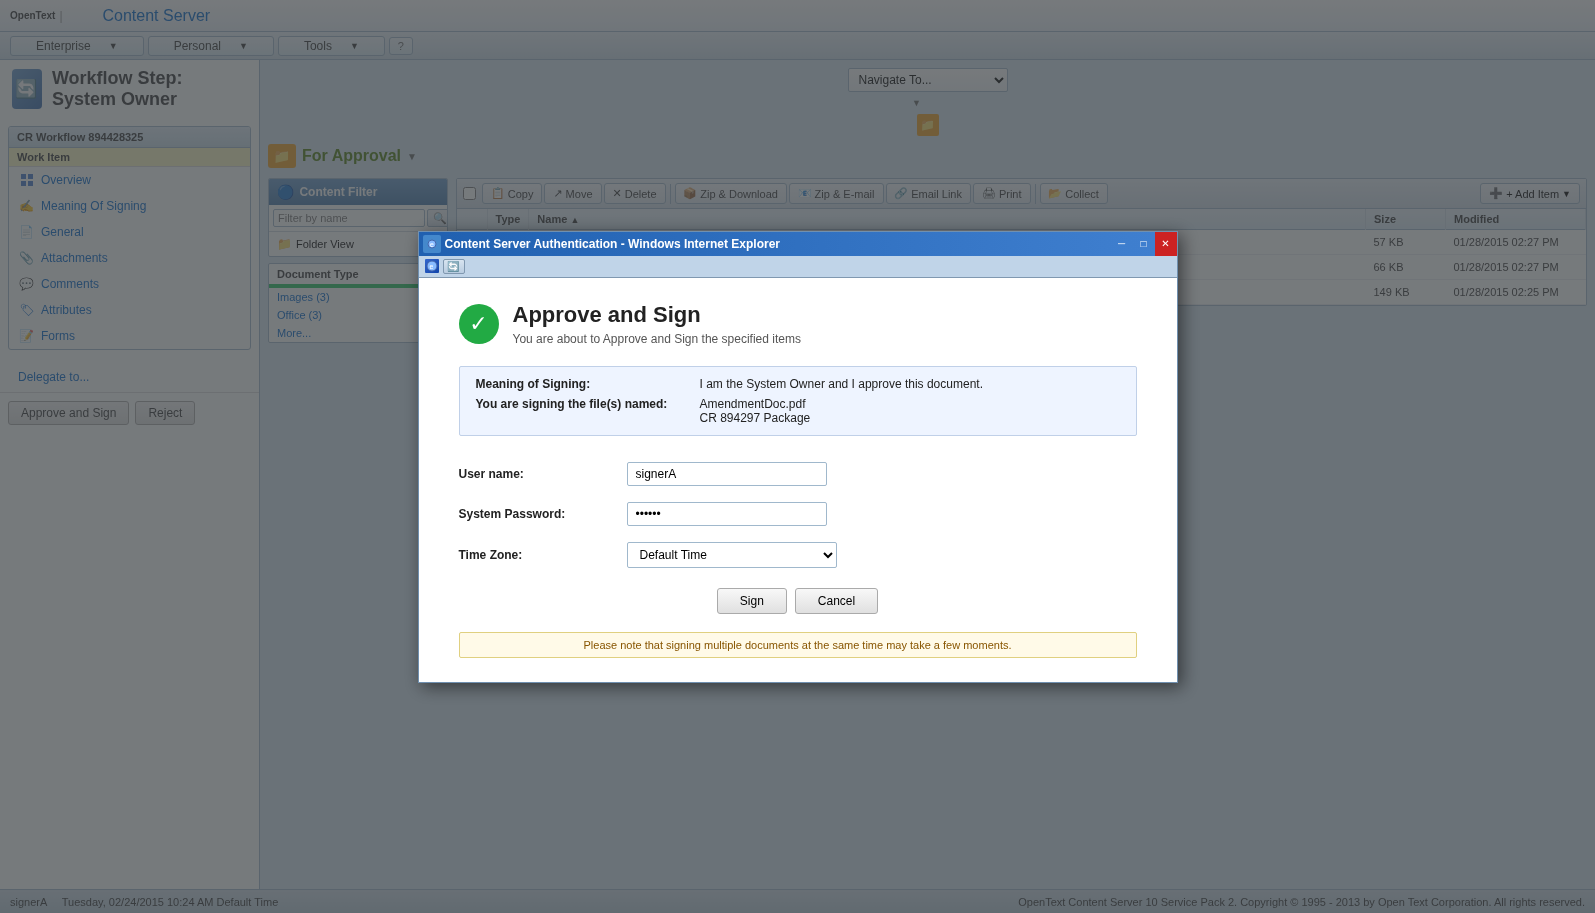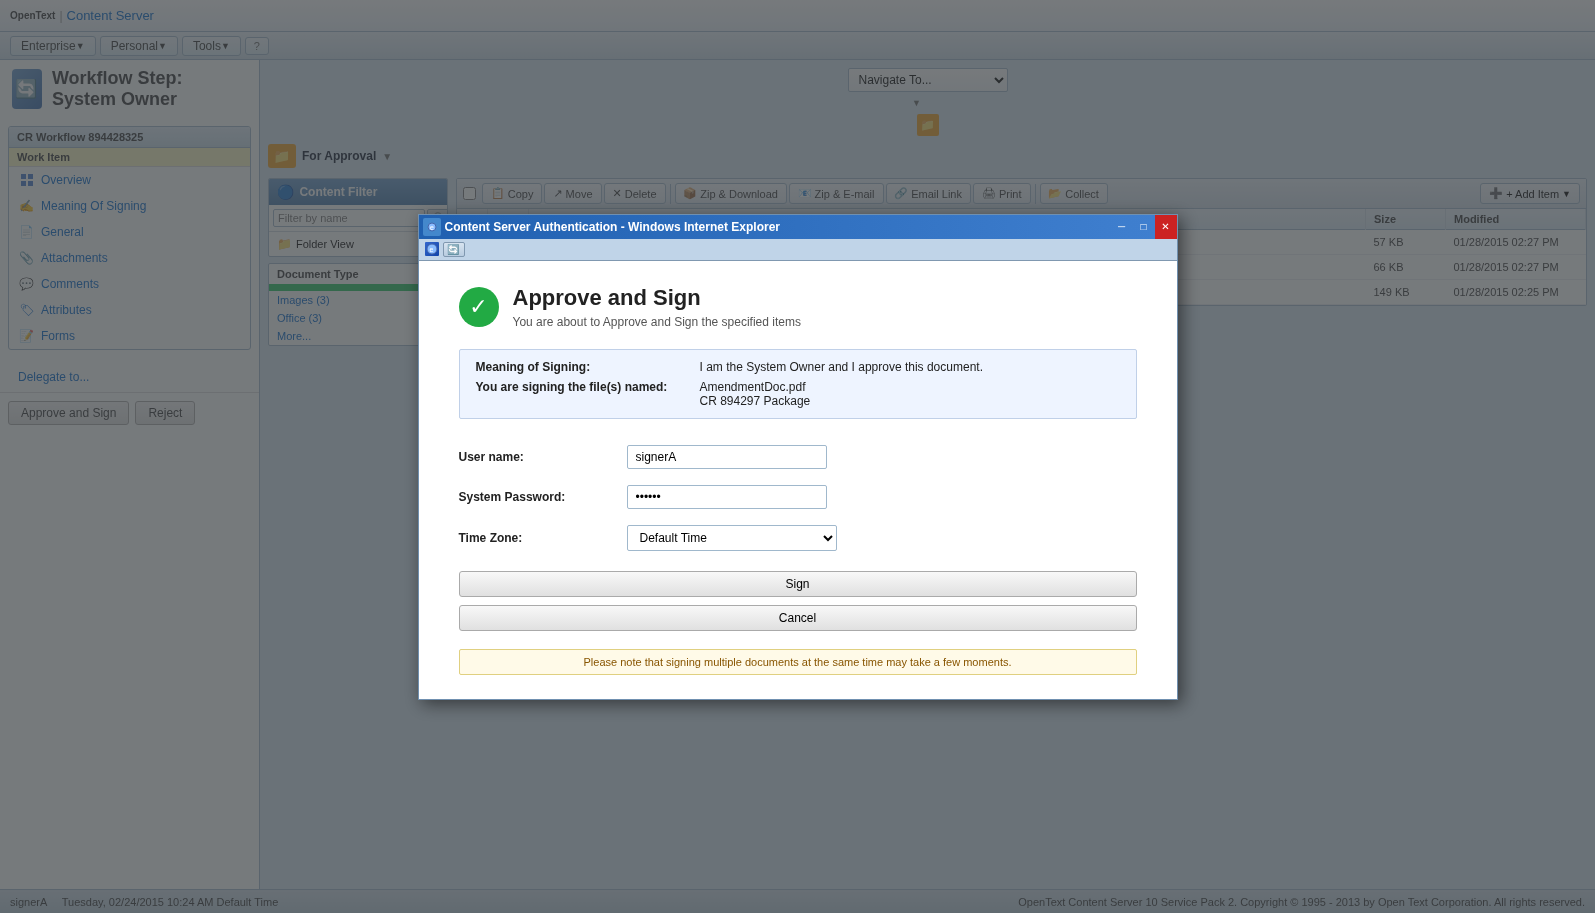--- a/index.html
+++ b/index.html
@@ -8,43 +8,43 @@
     
     #top-bar {
       background: linear-gradient(to bottom, #ffffff, #e8f0f8);
       border-bottom: 1px solid #a0b8cc;
       padding: 4px 10px;
       display: flex;
       align-items: center;
       height: 32px;
     }
     #opentext-logo { font-size: 10px; font-weight: bold; color: #333; }
-    #content-server-link { color: #0066cc; font-size: 13px; text-decoration: none; }
+    #content-server-link { color: #0066cc; font-size: 16px; text-decoration: none; margin-left: 36px; }
 
     
     #nav-bar {
       background: linear-gradient(to bottom, #e8f0f8, #ccdce8);
       border-bottom: 1px solid #a0b8cc;
       padding: 4px 10px;
       display: flex;
       align-items: center;
       height: 28px;
       gap: 4px;
     }
     .nav-item {
       background: linear-gradient(to bottom, #f0f6fc, #d8eaf4);
       border: 1px solid #a0b8cc;
       border-radius: 3px;
-      padding: 2px 10px;
+      padding: 2px 25px;
       cursor: pointer;
       font-size: 12px;
       color: #333;
       display: flex;
       align-items: center;
-      gap: 0;
+      gap: 18px;
     }
     .help-icon {
       background: linear-gradient(to bottom, #f0f6fc, #d8eaf4);
       border: 1px solid #a0b8cc;
       border-radius: 3px;
       padding: 2px 8px;
       cursor: pointer;
       font-size: 11px;
       color: #666;
     }
@@ -160,21 +160,21 @@
       display: flex;
       align-items: center;
       gap: 6px;
       margin-bottom: 10px;
     }
     #breadcrumb-folder-icon {
       width: 28px; height: 24px;
       background: #f0a020;
       border-radius: 2px;
     }
-    #breadcrumb-title { font-size: 12px; font-weight: bold; color: #0f172a; }
+    #breadcrumb-title { font-size: 16px; font-weight: bold; color: #4d7c0f; }
 
     #copy-item-link {
       color: #0066cc;
       text-decoration: underline;
       cursor: pointer;
       font-size: 12px;
       display: block;
       text-align: center;
       margin-bottom: 8px;
     }
@@ -310,21 +310,21 @@
       border: 1px solid #a0b8cc;
       border-radius: 2px;
       margin-top: 6px;
       overflow: hidden;
     }
     #doc-type-header {
       padding: 4px 8px;
       font-size: 11px;
       font-weight: bold;
       color: #333;
-      border-bottom: 7px solid #22c55e;
+      border-bottom: 4px solid #22c55e;
     }
     .doc-type-item {
       padding: 3px 8px;
       font-size: 11px;
       cursor: pointer;
       color: #0066cc;
     }
     .more-link { padding: 3px 8px; font-size: 11px; color: #0066cc; cursor: pointer; }
 
     
@@ -514,21 +514,20 @@
     .sign-form-control select {
       min-width: 210px;
     }
 
     .sign-form-buttons {
       grid-column: 1 / -1;
       display: flex;
       justify-content: center;
       gap: 8px;
       padding: 12px 0 4px;
-      flex-direction: column;
     }
     .sign-btn {
       background: linear-gradient(to bottom, #f8f8f8, #e0e0e0);
       border: 1px solid #aaa;
       border-radius: 3px;
       padding: 5px 22px;
       font-size: 12px;
       cursor: pointer;
     }
 

